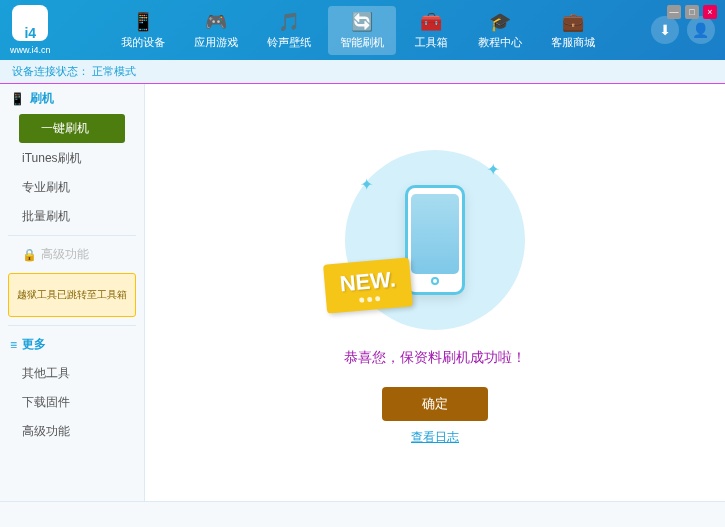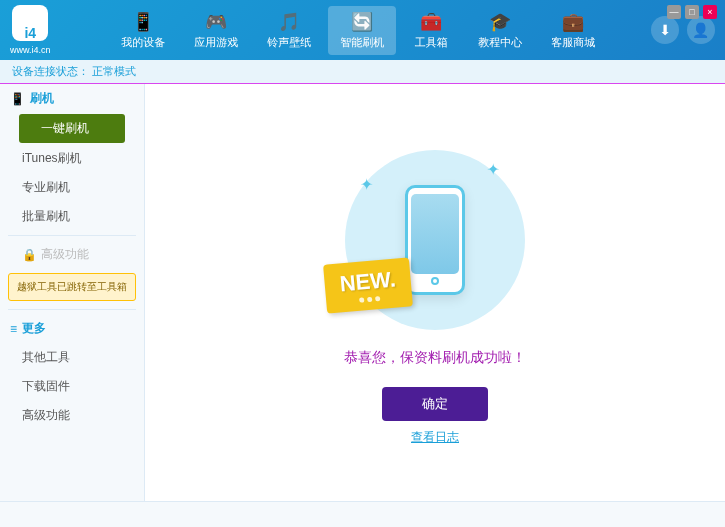--- a/index.html
+++ b/index.html
@@ -33,41 +33,41 @@
     .main { display: flex; height: calc(527px - 60px - 24px - 26px); }
 
     
     .sidebar { width: 145px; background: #f5f9fc; border-right: 1px solid #ddeaf5; display: flex; flex-direction: column; overflow-y: auto; }
     .sidebar-section-title { display: flex; align-items: center; padding: 6px 10px; color: #1a9fd8; font-size: 12px; font-weight: bold; }
     .sidebar-section-title .section-icon { margin-right: 5px; }
     .sidebar-item { padding: 6px 16px 6px 22px; cursor: pointer; color: #555; font-size: 12px; }
     .sidebar-item.active { background: #4d7c0f; color: #fff; border-radius: 3px; margin: 1px 19px; }
     .sidebar-divider { height: 1px; background: #ddeaf5; margin: 4px 8px; }
     .sidebar-disabled { padding: 6px 16px 6px 22px; color: #bbb; font-size: 12px; display: flex; align-items: center; gap: 4px; }
-    .sidebar-notice { margin: 4px 8px; padding: 6px 8px; background: #fff3cd; border: 1px solid #ffc107; border-radius: 3px; font-size: 10px; color: #856404; line-height: 1.4; }
+    .sidebar-notice { margin: 4px 8px; padding: 14px 8px; background: #fff3cd; border: 1px solid #ffc107; border-radius: 3px; font-size: 10px; color: #856404; line-height: 1.4; }
 
     
     .content { flex: 1; background: #fff; display: flex; flex-direction: column; align-items: center; justify-content: center; position: relative; }
 
     
     .phone-illustration { position: relative; width: 200px; height: 200px; display: flex; align-items: center; justify-content: center; }
     .circle-bg { width: 180px; height: 180px; background: #d4f0fa; border-radius: 50%; position: absolute; }
     .phone-body { position: relative; z-index: 2; width: 60px; height: 110px; background: #fff; border-radius: 10px; border: 3px solid #5bc8e8; display: flex; flex-direction: column; align-items: center; justify-content: center; box-shadow: 0 4px 12px rgba(0,0,0,0.1); }
     .phone-screen { width: 48px; height: 80px; background: linear-gradient(180deg, #a8dcf0 0%, #7ec8e8 100%); border-radius: 5px; }
     .phone-home { width: 8px; height: 8px; border-radius: 50%; border: 2px solid #5bc8e8; margin-top: 3px; }
     .sparkle { position: absolute; color: #5bc8e8; font-size: 16px; }
     .sparkle-1 { top: 20px; right: 35px; }
     .sparkle-2 { top: 35px; left: 25px; }
     .banner { position: absolute; bottom: 30px; left: -10px; z-index: 3; background: #f5c518; color: #fff; padding: 8px 15px; transform: rotate(-5deg); border-radius: 4px; box-shadow: 2px 2px 5px rgba(0,0,0,0.2); }
     .banner-text { font-size: 22px; font-weight: bold; color: #fff; text-shadow: 1px 1px 2px rgba(0,0,0,0.2); }
     .banner-dots { display: flex; gap: 3px; justify-content: center; margin-top: 2px; }
     .banner-dot { width: 5px; height: 5px; background: #fff; border-radius: 50%; opacity: 0.8; }
 
     .success-text { font-size: 14px; color: #a21caf; margin-top: 9px; margin-bottom: 20px; }
-    .confirm-btn { background: #4c1d95; color: #fff; border: none; padding: 8px 40px; border-radius: 4px; cursor: pointer; font-size: 13px; margin-bottom: 8px; }
+    .confirm-btn { background: #a16207; color: #fff; border: none; padding: 8px 40px; border-radius: 4px; cursor: pointer; font-size: 13px; margin-bottom: 8px; }
     .log-link { color: #1a9fd8; cursor: pointer; font-size: 12px; text-decoration: underline; }
 
     
     .device-bar { height: 90px; background: #f5f9fc; border-top: 1px solid #ddeaf5; display: flex; align-items: center; padding: 0 8px; gap: 10px; }
 
     .header-wrapper { position: relative; }
   </style>
 </head>
 <body>
 

